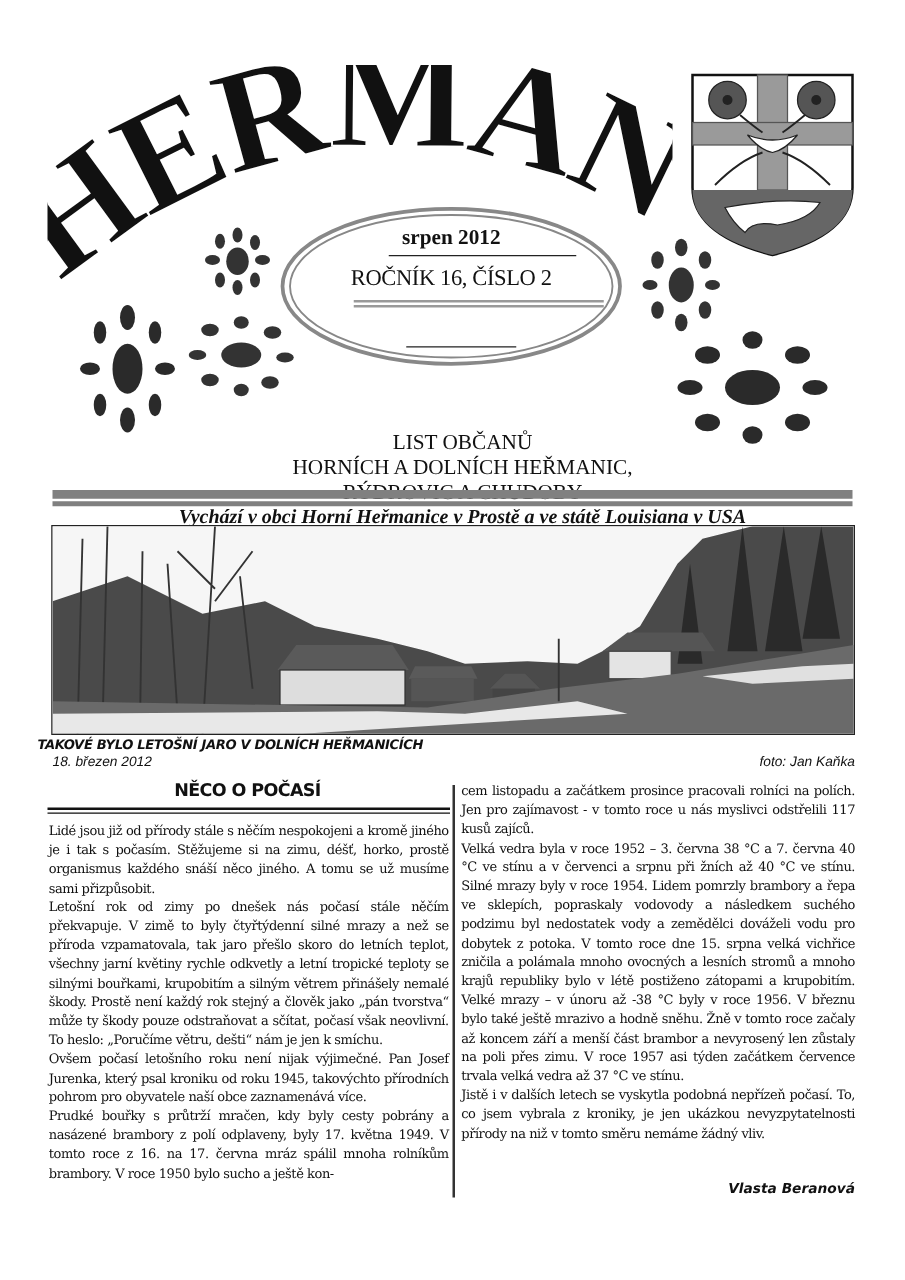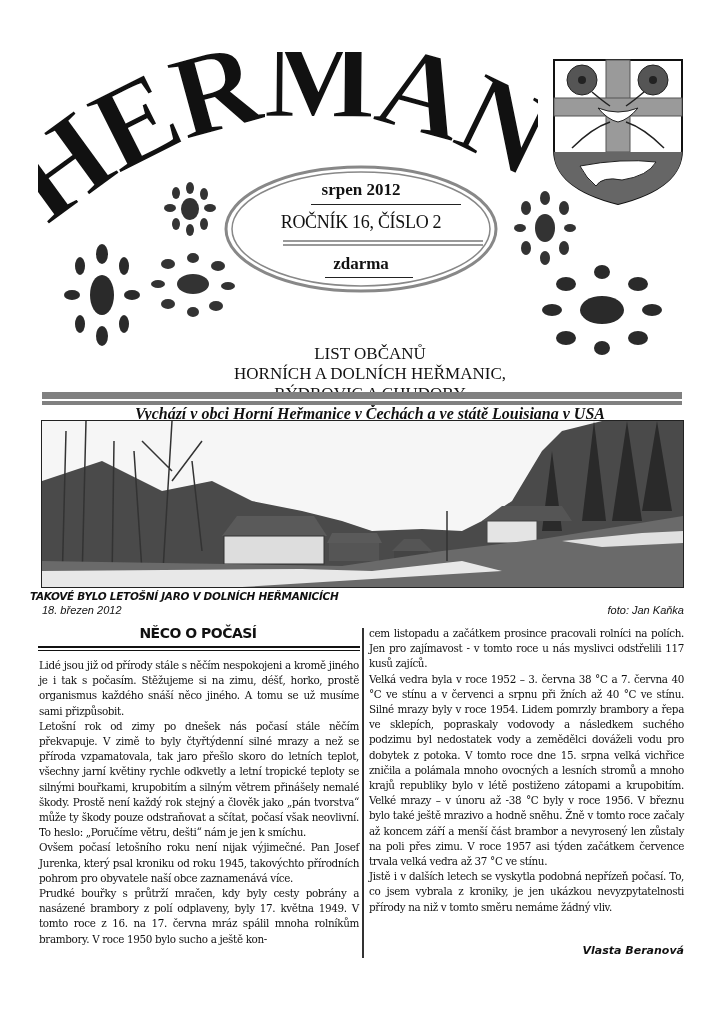--- a/index.html
+++ b/index.html
@@ -151,30 +151,29 @@
 <div class="oval">
   <svg width="276" height="130" style="position:absolute;left:0;top:0;">
     <ellipse cx="138" cy="65" rx="135" ry="62" fill="#fff" stroke="#888" stroke-width="3"></ellipse>
     <ellipse cx="138" cy="65" rx="129" ry="57" fill="none" stroke="#888" stroke-width="1.5"></ellipse>
   </svg>
   <div class="oval-inner">
     <div class="month">srpen 2012</div>
     <div class="rule1"></div>
     <div class="volume">ROČNÍK 16, ČÍSLO 2</div>
     <div class="rule2"></div>
-    <div class="free">zdarma</div>
     <div class="rule3"></div>
   </div>
 </div>
 
 <div class="subtitle">
   <div>LIST OBČANŮ</div>
   <div>HORNÍCH A DOLNÍCH HEŘMANIC,</div>
   <div>RÝDROVIC A CHUDOBY</div>
-  <div class="tagline">Vychází v obci Horní Heřmanice v Čechách a ve státě Louisiana v USA</div>
+  <div class="tagline">Vychází v obci Horní Heřmanice v Prostě a ve státě Louisiana v USA</div>
 </div>
 
 <div class="double-rule" style="top:392px;">
   <div class="a"></div>
     <div class="b"></div>
 </div>
 
 <div class="photo">
   <svg width="641" height="166" viewBox="0 0 641 166">
     <rect width="641" height="166" fill="#f6f6f6"></rect>

